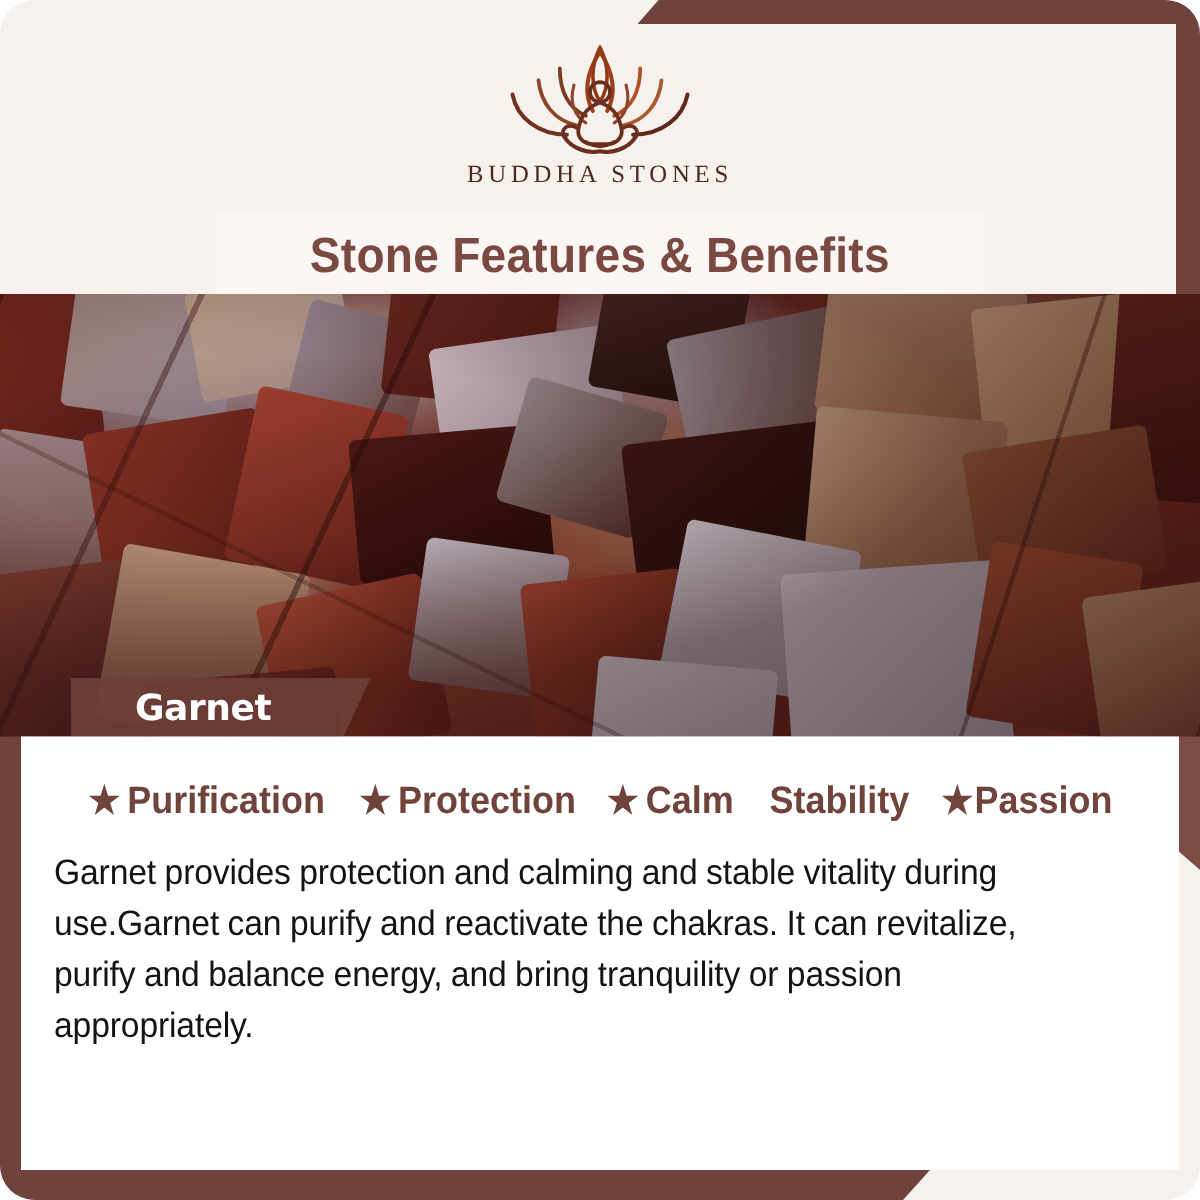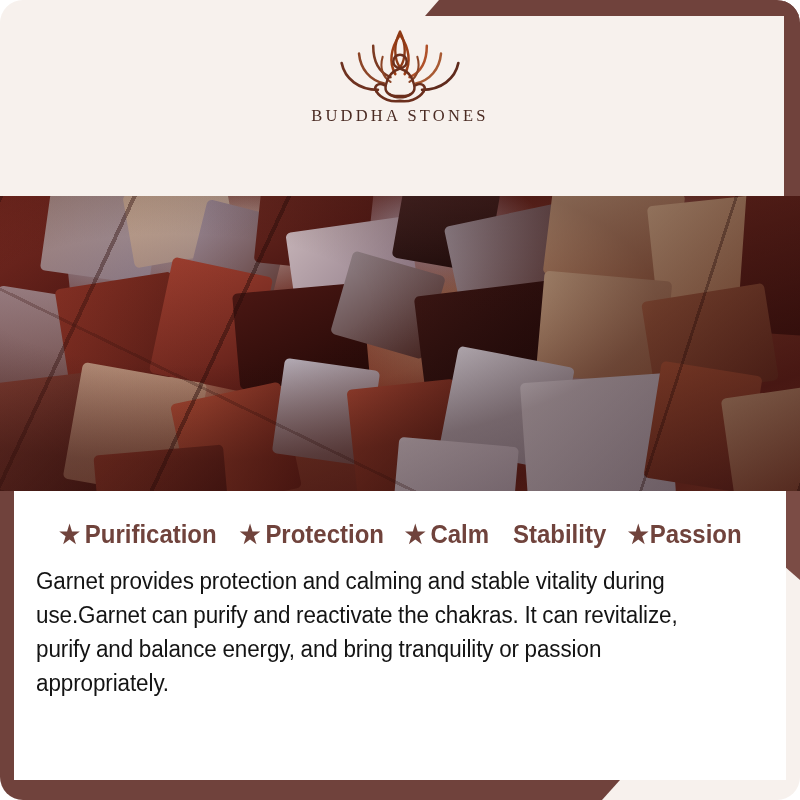--- a/index.html
+++ b/index.html
@@ -265,20 +265,23 @@
         <path d="M70 88 C 76 98, 90 102, 100 100 C 110 102, 124 98, 130 88" stroke="#6b2f1d" stroke-width="3.4"></path>
         <path d="M70 88 C 66 82, 72 76, 80 80" stroke="#6b2f1d" stroke-width="3.2"></path>
         <path d="M130 88 C 134 82, 128 76, 120 80" stroke="#6b2f1d" stroke-width="3.2"></path>
 
         <path d="M88 92 C 94 97, 106 97, 112 92" stroke="#6b2f1d" stroke-width="2.8"></path>
       </g>
     </svg>
     <div class="brand-name">BUDDHA STONES</div>
   </div>
 
+  <div class="title-band">
+    <div class="title-text">Stone Features &amp; Benefits</div>
+  </div>
 
   <div class="photo">
     <div class="photo-layer" style="background:
            radial-gradient(ellipse 30% 40% at 12% 20%, #9b9aa8 0%, rgba(155,154,168,0) 70%),
            radial-gradient(ellipse 22% 34% at 30% 14%, #b9a9a4 0%, rgba(185,169,164,0) 72%),
            radial-gradient(ellipse 20% 30% at 54% 12%, #a89fae 0%, rgba(168,159,174,0) 70%),
            radial-gradient(ellipse 22% 36% at 83% 22%, #a59aa7 0%, rgba(165,154,167,0) 70%),
            radial-gradient(ellipse 26% 30% at 72% 72%, #b4b3bd 0%, rgba(180,179,189,0) 68%),
            radial-gradient(ellipse 18% 24% at 18% 66%, #c0a08b 0%, rgba(192,160,139,0) 70%),
            radial-gradient(ellipse 30% 40% at 60% 44%, #9e7a62 0%, rgba(158,122,98,0) 68%),
@@ -324,20 +327,23 @@
            linear-gradient(115deg, rgba(38,12,10,0.55) 0 3px, rgba(0,0,0,0) 3px 120px, rgba(38,12,10,0.45) 120px 124px, rgba(0,0,0,0) 124px 260px, rgba(38,12,10,0.5) 260px 264px, rgba(0,0,0,0) 264px 400px),
            linear-gradient(-72deg, rgba(30,9,8,0.45) 0 3px, rgba(0,0,0,0) 3px 150px, rgba(30,9,8,0.40) 150px 153px, rgba(0,0,0,0) 153px 320px),
            linear-gradient(26deg, rgba(45,15,12,0.35) 0 2px, rgba(0,0,0,0) 2px 180px, rgba(45,15,12,0.3) 180px 183px, rgba(0,0,0,0) 183px 360px);
            opacity:0.9;">
     </div>
 
     <div class="photo-vignette"></div>
 
   </div>
 
+  <div class="name-banner">
+    <span class="name-banner-text">Garnet</span>
+  </div>
 
   <div class="content">
     <div class="content-inner">
 
       <div class="features">
         <span class="feature">
           <span class="star">★</span>
           <span>Purification</span>
         </span>
         <span class="feature">

